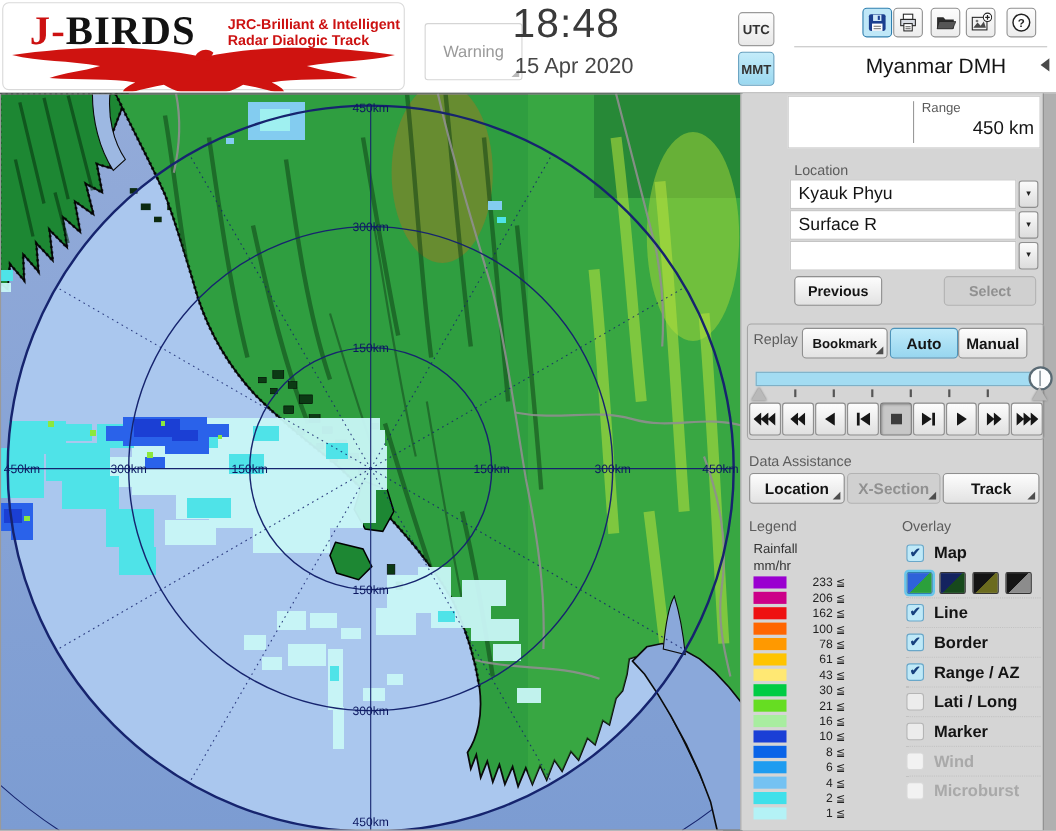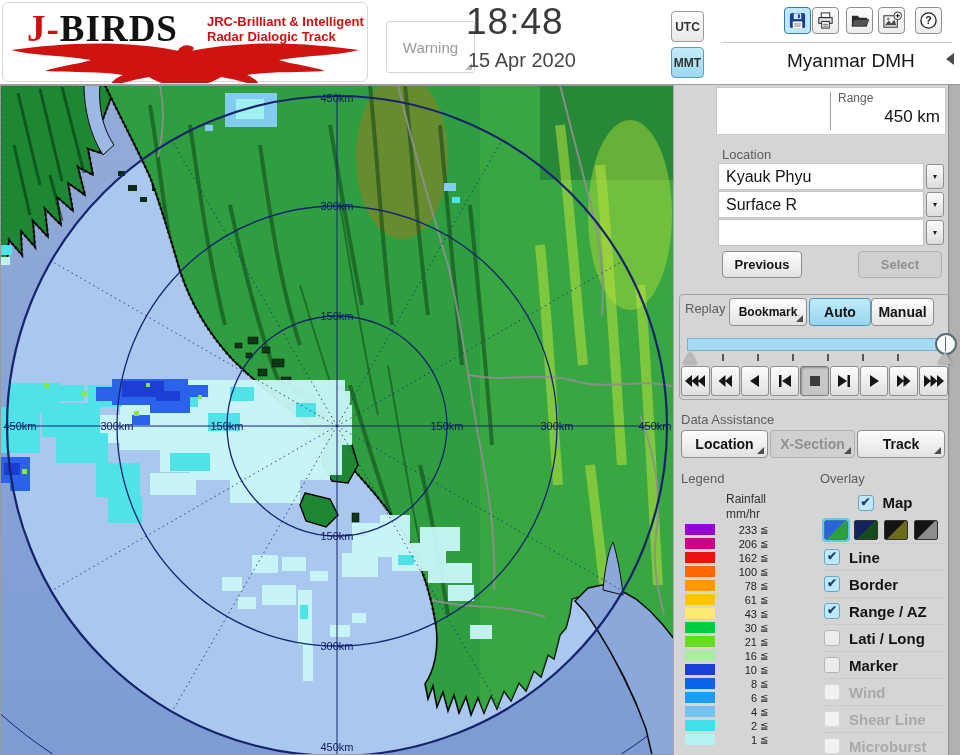--- a/index.html
+++ b/index.html
@@ -55,31 +55,31 @@
   .slider-tri{width:0;height:0;border-left:7px solid transparent;border-right:7px solid transparent;border-bottom:12px solid #b9b9b9;
       filter:drop-shadow(0 0 1px #777);}
   .tick{top:354px;width:2px;height:7px;background:#555;}
   #pb-row{left:681px;top:366px;width:267px;height:30px;display:flex;gap:1px;}
   .pbtn{flex:1;background:linear-gradient(#fdfdfd,#e0e0e0);border:1px solid #8f8f8f;border-radius:3px;
       display:flex;align-items:center;justify-content:center;}
   .pbtn.pressed{background:#c7c7c7;border-color:#7d7d7d;box-shadow:inset 1px 1px 2px rgba(0,0,0,.3);}
   .pbtn svg{display:block;}
 
   
-  #legend-title{left:685px;top:492px;font-size:12px;color:#333;line-height:15px;margin-left:41px;}
+  #legend-title{left:685px;top:492px;font-size:12px;color:#333;line-height:15px;}
   #legend-rows{left:685px;top:524px;}
   .lg-row{display:flex;align-items:flex-start;height:14px;}
   .lg-sw{width:30px;height:11px;}
   .lg-val{width:42px;text-align:right;font-size:11px;color:#222;}
   .lg-le{font-size:10px;color:#222;margin-left:3px;}
 
   
   #overlay-rows{left:824px;top:489px;width:122px;}
   .ov-row{height:27px;display:flex;align-items:center;border-top:1px dotted #c2c2c2;}
-  .ov-row:first-child{border-top:none;justify-content:center;}
+  .ov-row:first-child{border-top:none;}
   .cb{width:16px;height:16px;border-radius:3px;position:relative;flex:0 0 auto;}
   .cb.on{background:#bfe9f8;border:1px solid #69a7c9;}
   .cb.on:after{content:"\2714";position:absolute;left:2px;top:-1px;font-size:12px;color:#17417e;font-weight:bold;}
   .cb.off{background:#ececec;border:1px solid #b5b5b5;}
   .cb.disoff{background:#f2f2f2;border:1px solid #d8d8d8;}
   .ov-lbl{margin-left:9px;font-size:15px;font-weight:600;color:#141414;white-space:nowrap;}
   .ov-row.dis .ov-lbl{color:#a9a9a9;}
   .sw-row{display:flex;gap:6px;align-items:center;height:27px;}
   .mapsw{width:24px;height:20px;border:1px solid #333;border-radius:2px;}
   .mapsw.sel{outline:2px solid #66c6ec;outline-offset:0px;border-color:#2f7fae;}
@@ -634,20 +634,16 @@
       <div class="ov-row">
         <div class="cb off"></div>
         <div class="ov-lbl">Marker</div>
       </div>
       <div class="ov-row dis">
         <div class="cb disoff"></div>
         <div class="ov-lbl">Wind</div>
       </div>
       <div class="ov-row dis">
         <div class="cb disoff"></div>
-        <div class="ov-lbl">Shear Line</div>
-      </div>
-      <div class="ov-row dis">
-        <div class="cb disoff"></div>
         <div class="ov-lbl">Microburst</div>
       </div>
     </div>
 </div>
 
 </body></html>

